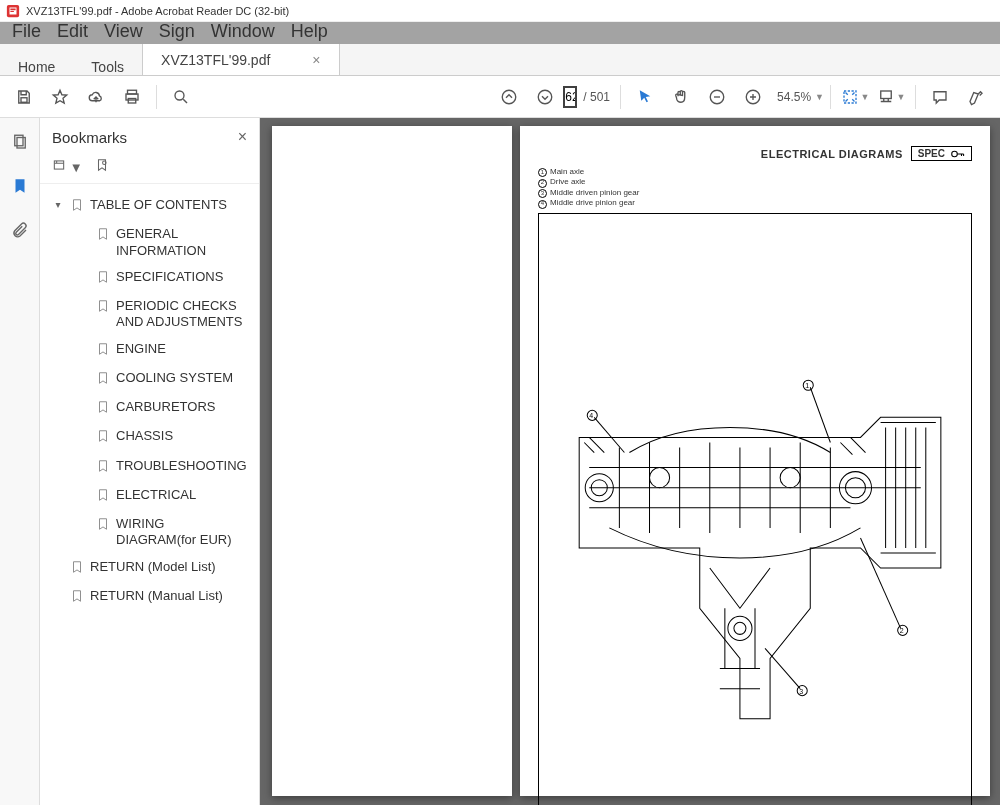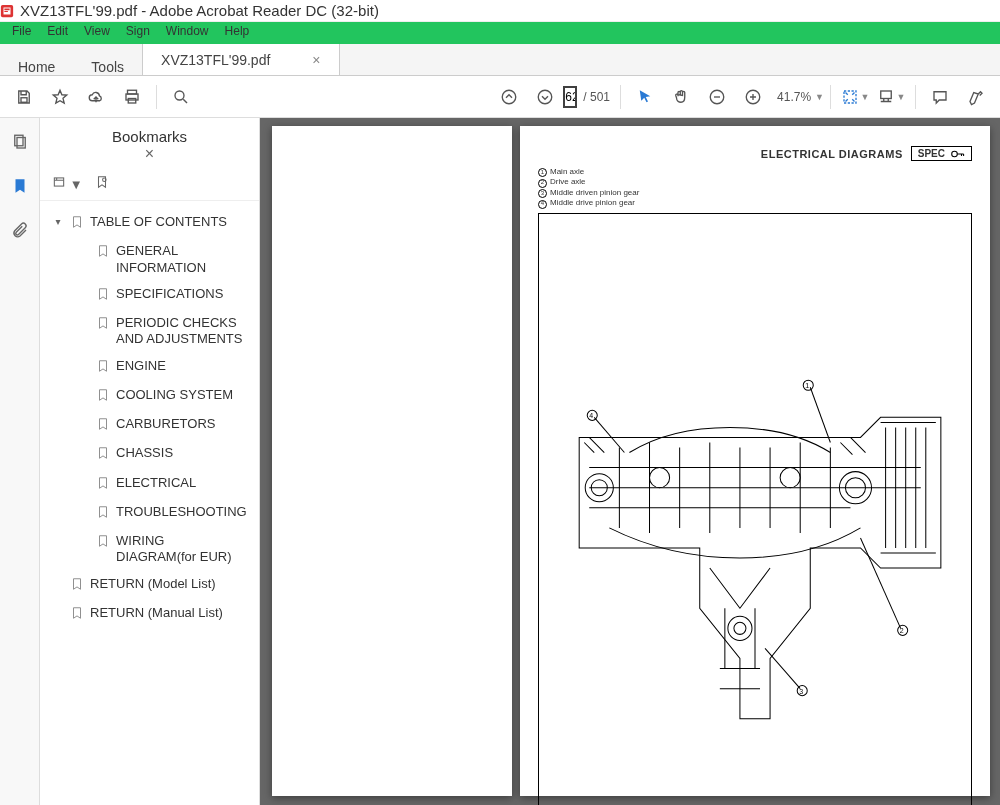--- a/index.html
+++ b/index.html
@@ -1,23 +1,23 @@
 <!DOCTYPE html>
 <html><head>
 <meta charset="utf-8">
 <style>
 * { box-sizing: border-box; margin: 0; padding: 0; }
 body { font-family: "Segoe UI", Arial, sans-serif; font-size: 13px; background: #fff; width: 1000px; height: 805px; overflow: hidden; color: #333; }
 
 
-.titlebar { height: 22px; display: flex; align-items: center; padding: 0 0; background: #fff; border-bottom: 1px solid #eee; font-size: 15px; }
+.titlebar { height: 22px; display: flex; align-items: center; padding: 0 6px; background: #fff; border-bottom: 1px solid #eee; font-size: 11px; }
 .titlebar .app-icon { width: 14px; height: 14px; margin-right: 6px; }
 
 
-.menubar { height: 22px; display: flex; align-items: flex-start; padding: 0 4px; background: #22c55e; font-size: 12px; }
+.menubar { height: 22px; display: flex; align-items: flex-end; padding: 0 4px; background: #a3a3a3; font-size: 18px; }
 .menubar span { padding: 2px 8px; cursor: default; }
 
 
 .tabbar { height: 32px; display: flex; align-items: stretch; background: #f5f5f5; border-bottom: 1px solid #ccc; }
 .tabbar .tab { display: flex; align-items: center; padding: 0 18px; font-size: 14px; color: #444; }
 .tabbar .tab.maintab { background: #f5f5f5; align-items: flex-end; }
 .tabbar .tab.doctab { background: #fff; border-left: 1px solid #ccc; border-right: 1px solid #ccc; gap: 32px; }
 .tabbar .tab .close { margin-left: 10px; font-size: 14px; color: #888; }
 
 
@@ -34,21 +34,21 @@
 
 .main { display: flex; height: 687px; }
 
 
 .leftrail { width: 40px; background: #f8f8f8; border-right: 1px solid #ddd; display: flex; flex-direction: column; align-items: center; padding-top: 10px; gap: 16px; }
 .leftrail .rail-btn { width: 28px; height: 28px; display: flex; align-items: center; justify-content: center; color: #666; border-radius: 3px; }
 .leftrail .rail-btn.active { color: #2a7ad4; }
 
 
 .bookmarks { width: 220px; background: #fff; border-right: 1px solid #ddd; display: flex; flex-direction: column; }
-.bm-header { display: flex; align-items: center; justify-content: space-between; padding: 10px 12px 8px; flex-direction: column; }
+.bm-header { display: flex; align-items: center; justify-content: space-between; padding: 10px 12px 8px; }
 .bm-header .title { font-size: 15px; color: #333; }
 .bm-header .close { font-size: 16px; color: #666; }
 .bm-tools { display: flex; align-items: center; gap: 12px; padding: 4px 12px 8px; border-bottom: 1px solid #eee; color: #666; }
 .bm-tree { padding: 8px 8px 8px 8px; overflow-y: auto; font-size: 13px; color: #333; }
 .bm-item { display: flex; align-items: flex-start; padding: 5px 4px; gap: 6px; line-height: 1.25; }
 .bm-item .chev { width: 12px; flex-shrink: 0; color: #666; font-size: 10px; text-align: center; margin-top: 2px; }
 .bm-item .bk-icon { width: 14px; flex-shrink: 0; color: #888; margin-top: 1px; }
 .bm-item .label { flex: 1; word-wrap: break-word; }
 .bm-children { padding-left: 26px; }
 
@@ -173,21 +173,21 @@
         <circle cx="12" cy="12" r="9"></circle>
         <path d="M8 12h8"></path>
       </svg>
     </div>
   <div class="tb-btn">
       <svg class="icon" viewBox="0 0 24 24" fill="none" stroke="currentColor" stroke-width="1.8">
         <circle cx="12" cy="12" r="9"></circle>
         <path d="M8 12h8M12 8v8"></path>
       </svg>
     </div>
-  <span class="zoom-text">41.7%</span>
+  <span class="zoom-text">54.5%</span>
   <span class="caret">▼</span>
 
   <div class="tb-sep"></div>
 
   <div class="tb-btn blue">
       <svg class="icon" viewBox="0 0 24 24" fill="none" stroke="currentColor" stroke-width="1.8">
         <rect x="4" y="4" width="16" height="16" stroke-dasharray="3 2"></rect>
         <path d="M9 9l-3-3M15 9l3-3M9 15l-3 3M15 15l3 3"></path>
       </svg>
       <span class="caret" style="margin-left:2px">▼</span>
@@ -307,28 +307,28 @@
             <span class="bk-icon"><svg class="icon-sm" viewBox="0 0 24 24" fill="none" stroke="currentColor" stroke-width="1.6">
                 <path d="M6 3h12v18l-6-4-6 4z"></path>
               </svg></span>
             <span class="label">CHASSIS</span>
           </div>
           <div class="bm-item">
             <span class="chev"></span>
             <span class="bk-icon"><svg class="icon-sm" viewBox="0 0 24 24" fill="none" stroke="currentColor" stroke-width="1.6">
                 <path d="M6 3h12v18l-6-4-6 4z"></path>
               </svg></span>
+            <span class="label">TROUBLESHOOTING</span>
+          </div>
+          <div class="bm-item">
+            <span class="chev"></span>
+            <span class="bk-icon"><svg class="icon-sm" viewBox="0 0 24 24" fill="none" stroke="currentColor" stroke-width="1.6">
+                <path d="M6 3h12v18l-6-4-6 4z"></path>
+              </svg></span>
             <span class="label">ELECTRICAL</span>
-          </div>
-          <div class="bm-item">
-            <span class="chev"></span>
-            <span class="bk-icon"><svg class="icon-sm" viewBox="0 0 24 24" fill="none" stroke="currentColor" stroke-width="1.6">
-                <path d="M6 3h12v18l-6-4-6 4z"></path>
-              </svg></span>
-            <span class="label">TROUBLESHOOTING</span>
           </div>
           <div class="bm-item">
             <span class="chev"></span>
             <span class="bk-icon"><svg class="icon-sm" viewBox="0 0 24 24" fill="none" stroke="currentColor" stroke-width="1.6">
                 <path d="M6 3h12v18l-6-4-6 4z"></path>
               </svg></span>
             <span class="label">WIRING DIAGRAM(for EUR)</span>
           </div>
         </div>
       <div id="bm-siblings">

